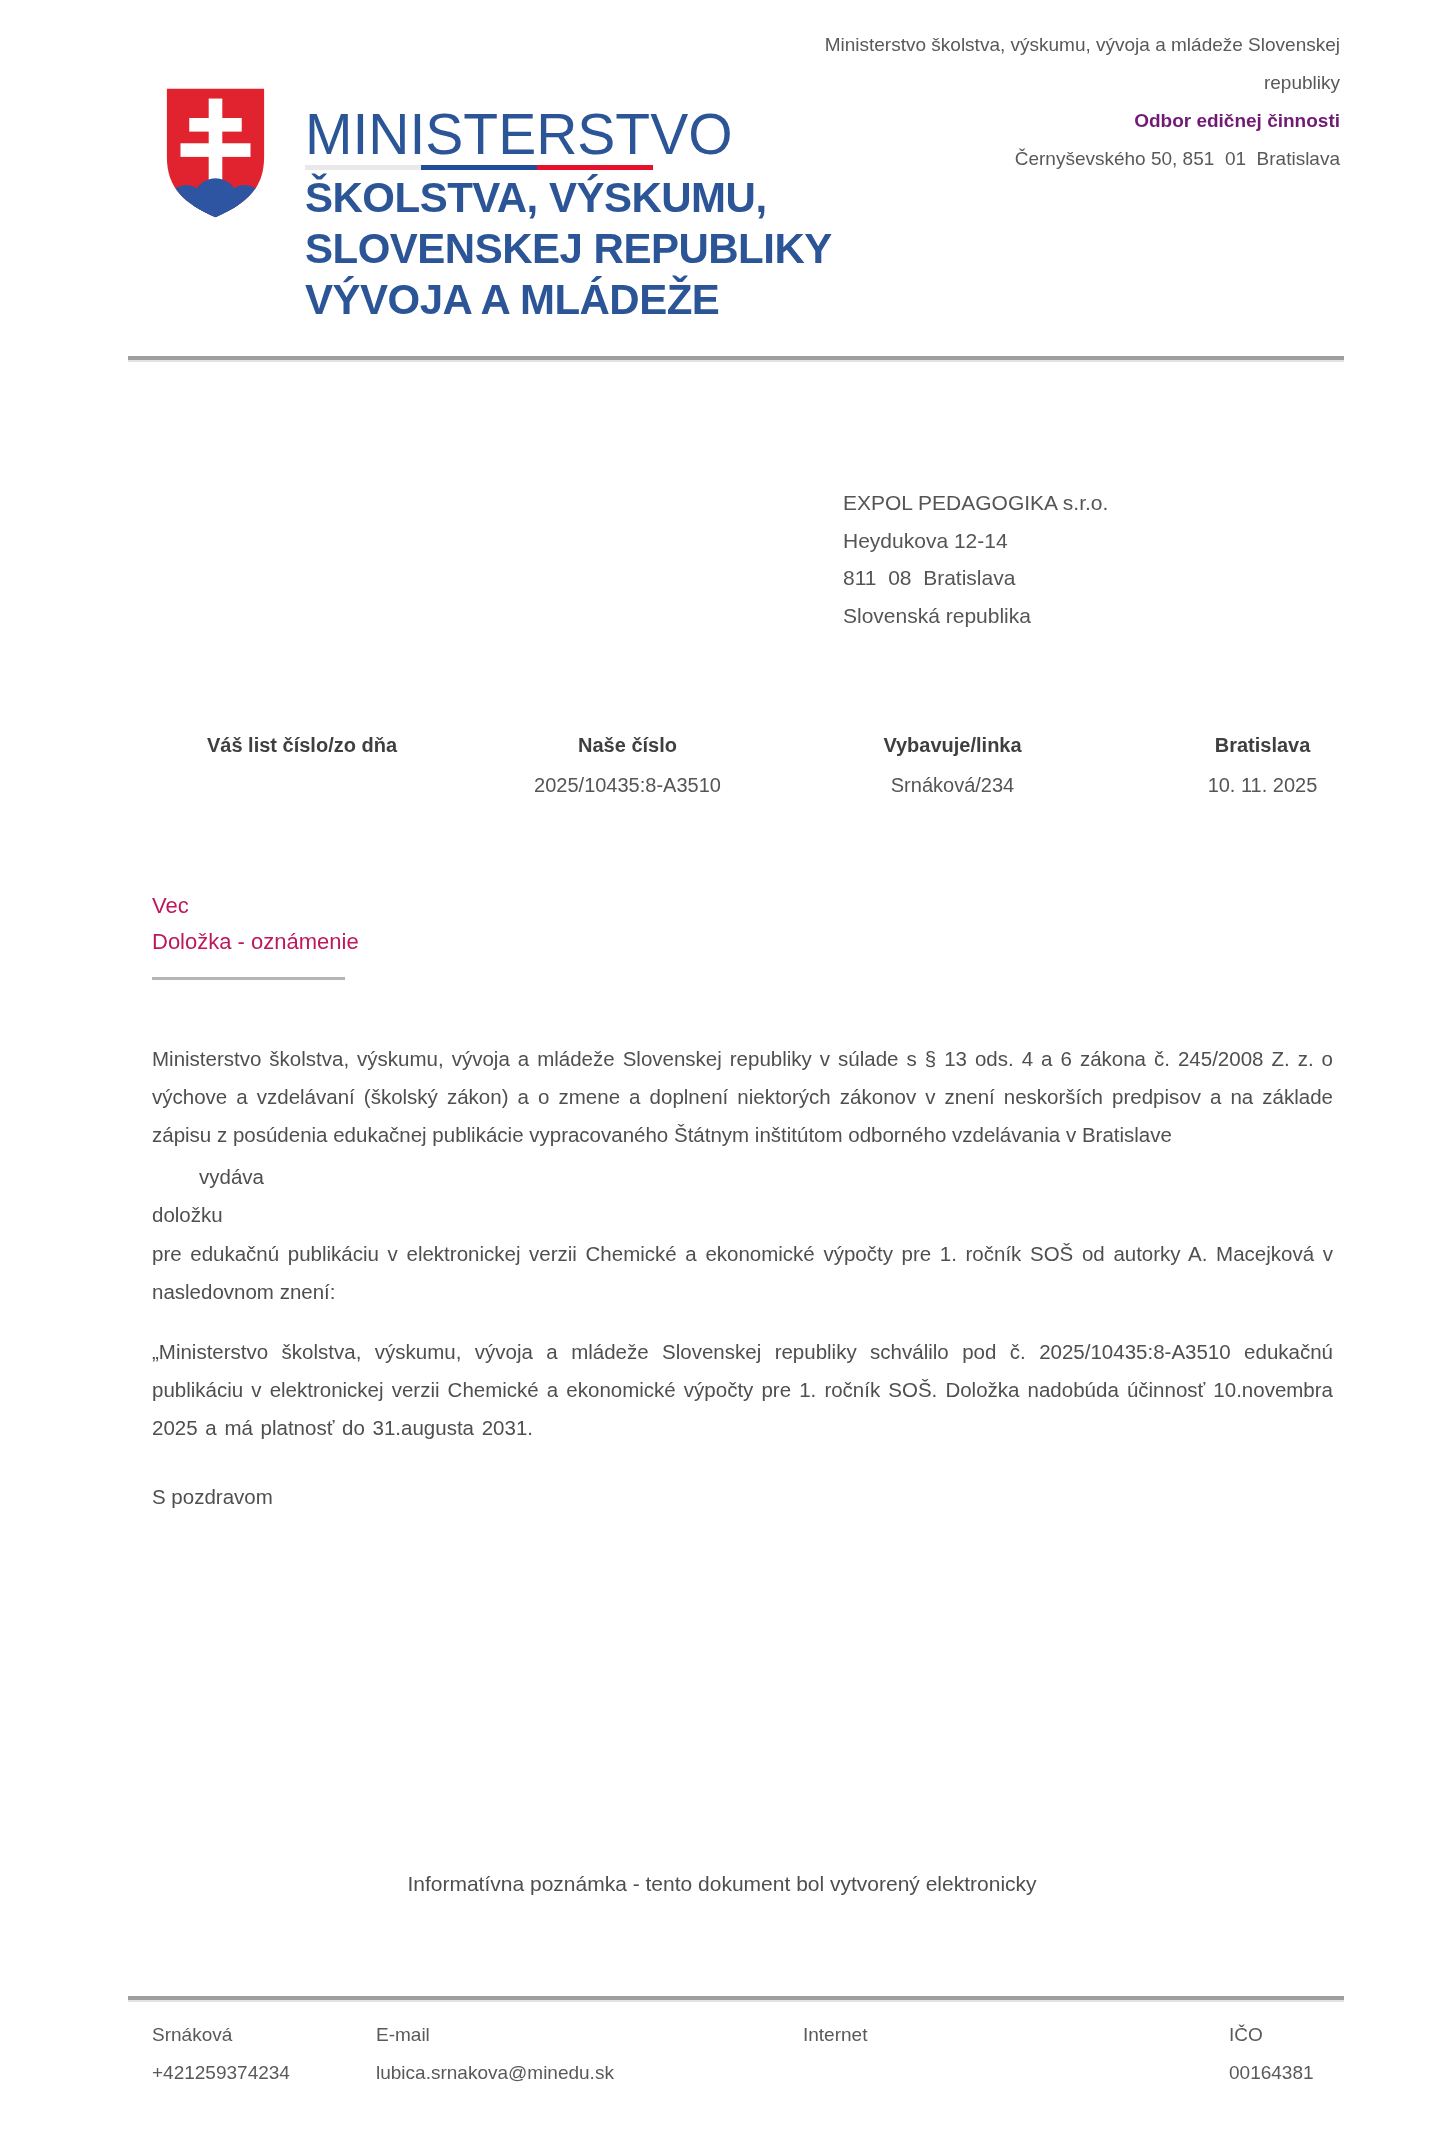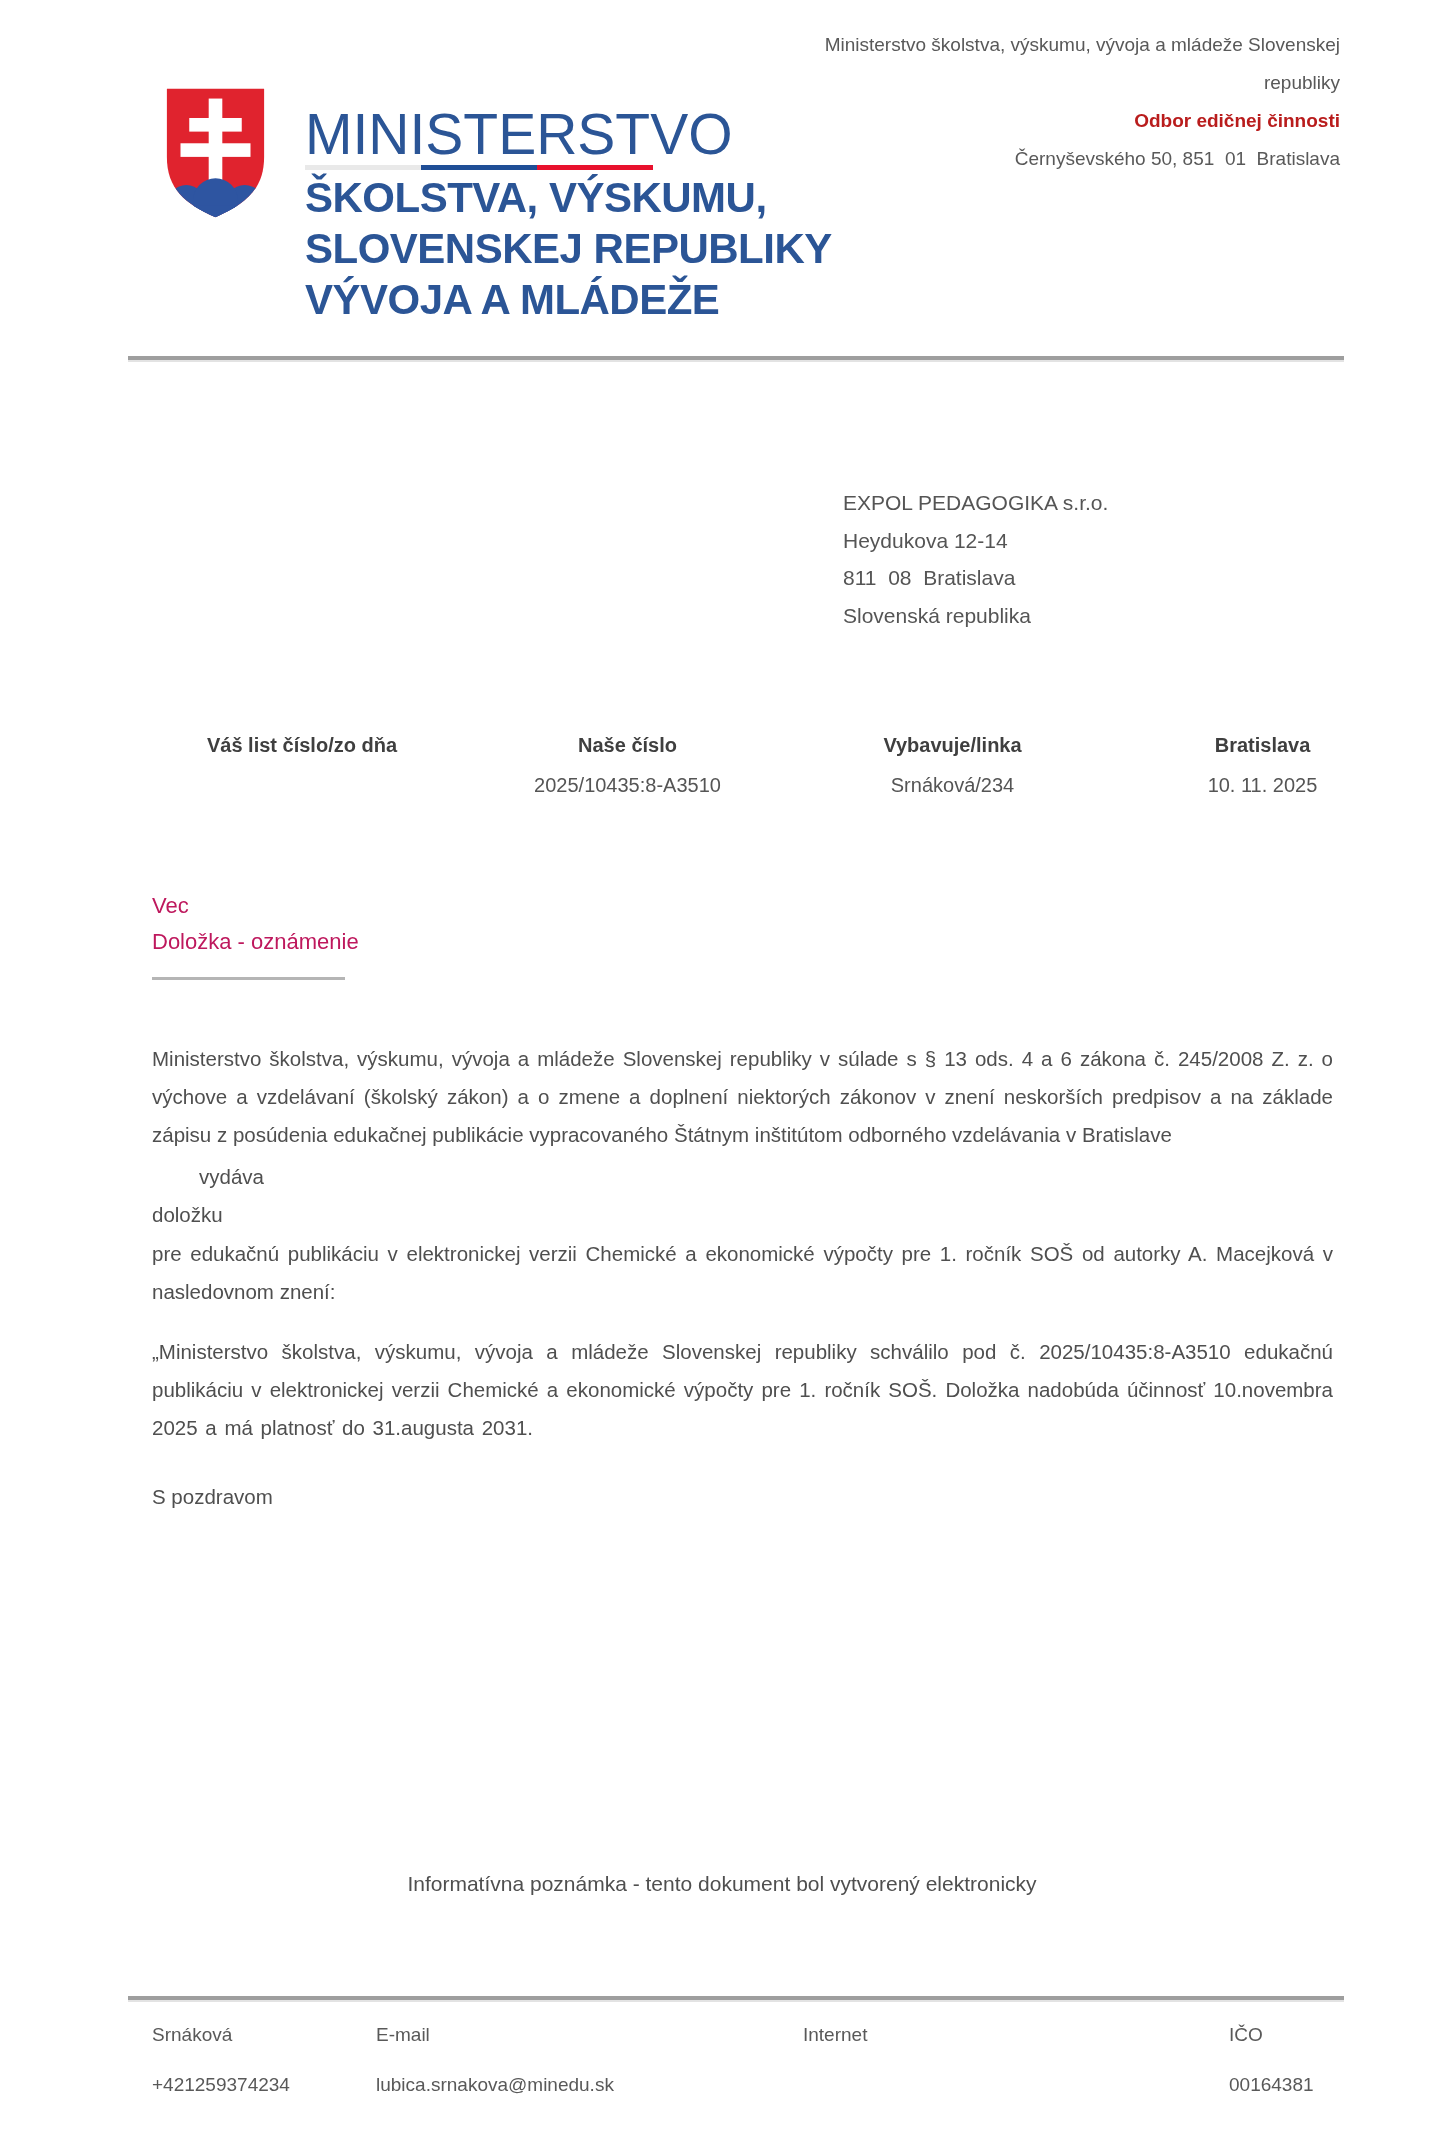--- a/index.html
+++ b/index.html
@@ -12,21 +12,21 @@
     font-family:"Liberation Sans", sans-serif;
     color:#4f4f4f;
     overflow:hidden;
   }
   
   .sender {
     position:absolute; top:26px; right:104px;
     width:760px; text-align:right;
     font-size:19px; line-height:38px; color:#595959;
   }
-  .sender .dept { font-weight:bold; color:#b91c1c; }
+  .sender .dept { font-weight:bold; color:#701a75; }
   
   .coat { position:absolute; left:163px; top:84px; }
   .wordmark { position:absolute; left:305px; top:88px; color:#2b5596; }
   .wm-title { font-size:57px; font-weight:normal; letter-spacing:0px; line-height:45px;margin-top:24px; }
   .flagline { margin-top:8px; width:348px; height:5px; display:flex; }
   .flagline .seg { height:100%; flex:1; }
   .wm-sub { font-size:42px; font-weight:bold; letter-spacing:-0.5px; line-height:47px; margin-top:4px; white-space:nowrap; }
   
   .rule { position:absolute; left:128px; width:1216px; height:0; border-top:4px solid #9e9e9e; border-bottom:2px solid #e3e3e3; }
   .rule-top { top:356px; }
@@ -50,21 +50,21 @@
   .p1 { top:1040px; }
   .issue1 { top:1158px;margin-left:47px; }
   .issue2 { top:1196px; }
   .p2 { top:1235px; }
   .p3 { top:1333px; word-spacing:2px; }
   .closing { top:1478px; }
   .note { position:absolute; left:0; top:1872px; width:1444px; text-align:center; font-size:21px; color:#4f4f4f; }
   
   .foot-col { position:absolute; top:2024px; font-size:19px; color:#595959; }
   .foot-label { display:block; }
-  .foot-value { display:block; margin-top:28px; }
+  .foot-value { display:block; margin-top:16px; }
   .fc1 { left:152px; } .fc2 { left:376px; } .fc3 { left:803px; } .fc4 { left:1229px; }
 </style>
 </head>
 <body>
 
 <div class="page">
 
   <div class="sender">
     <div>Ministerstvo školstva, výskumu, vývoja a mládeže Slovenskej</div>
     <div>republiky</div>

